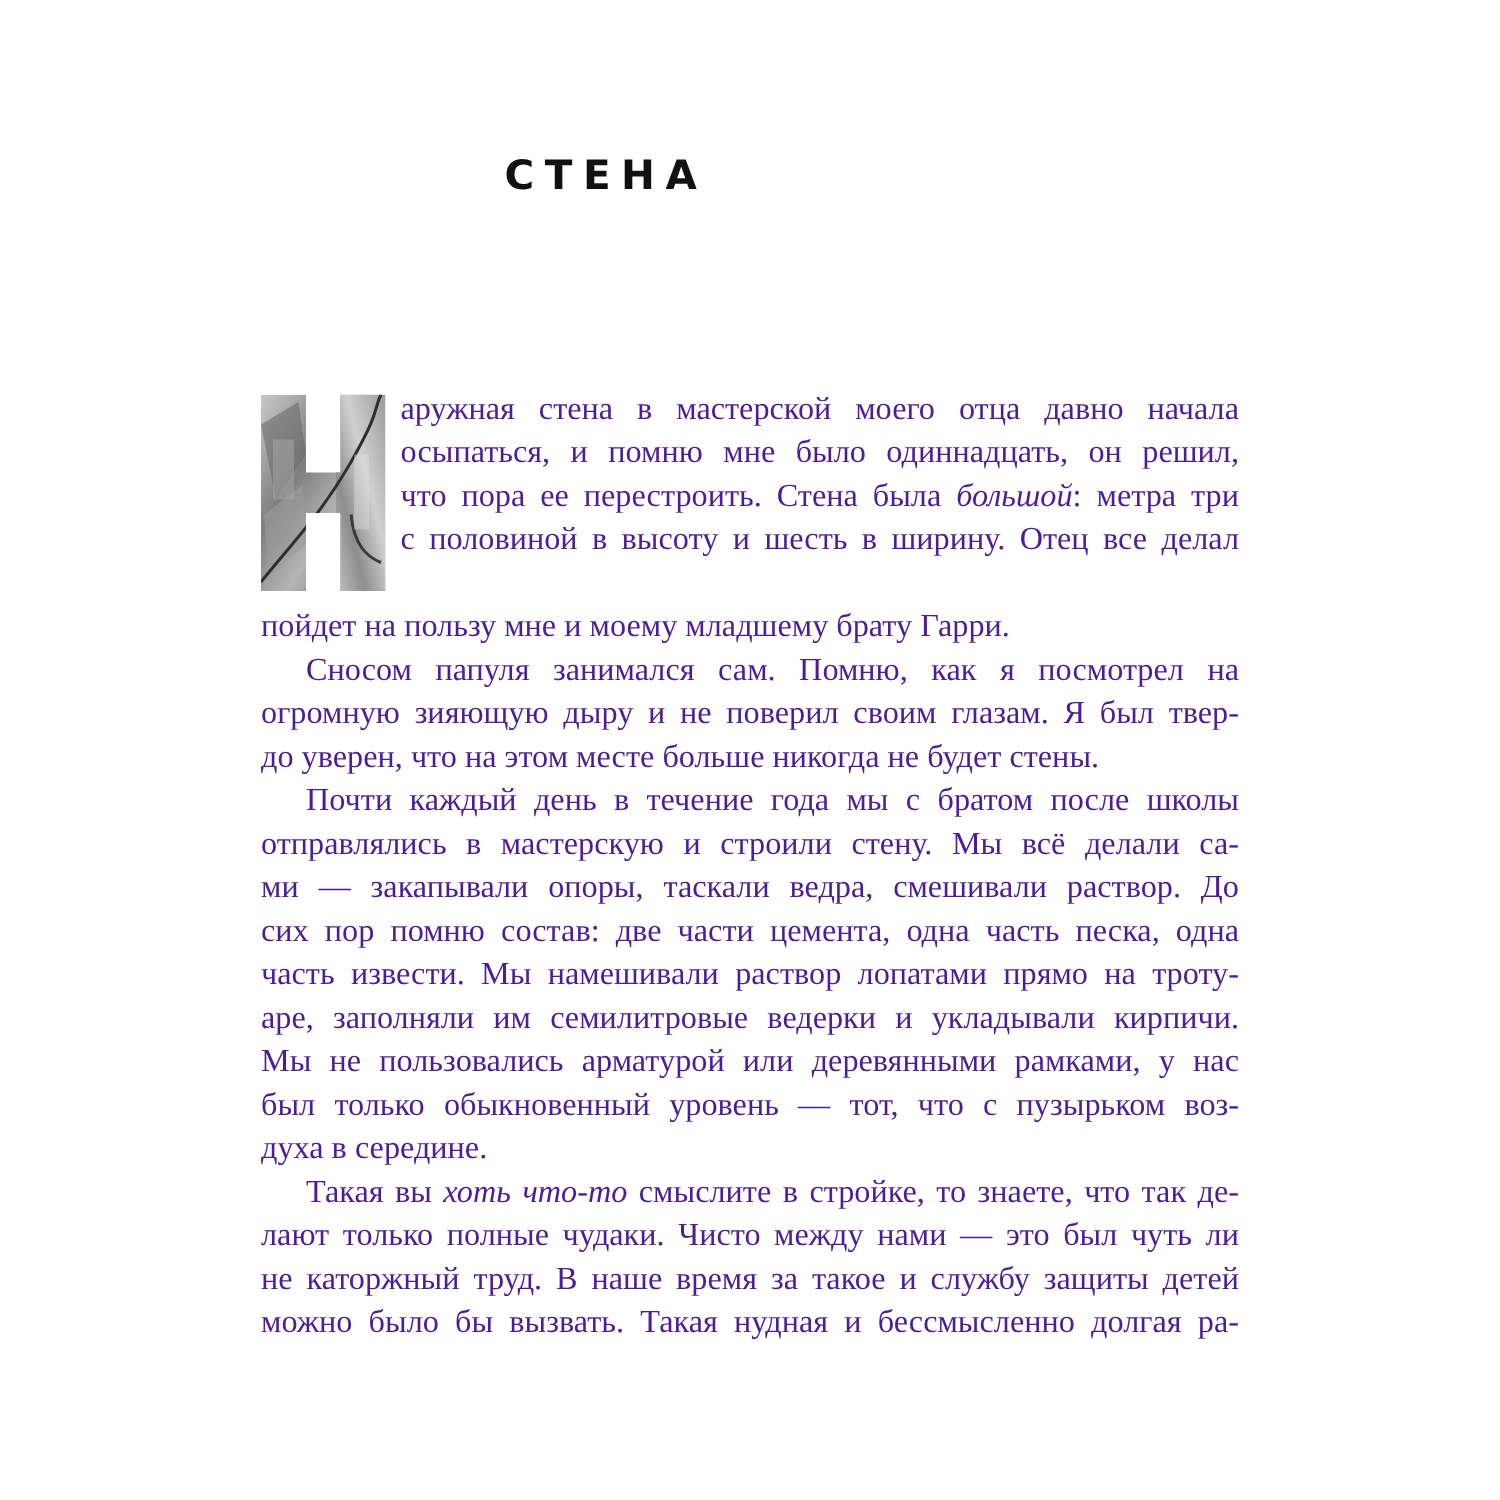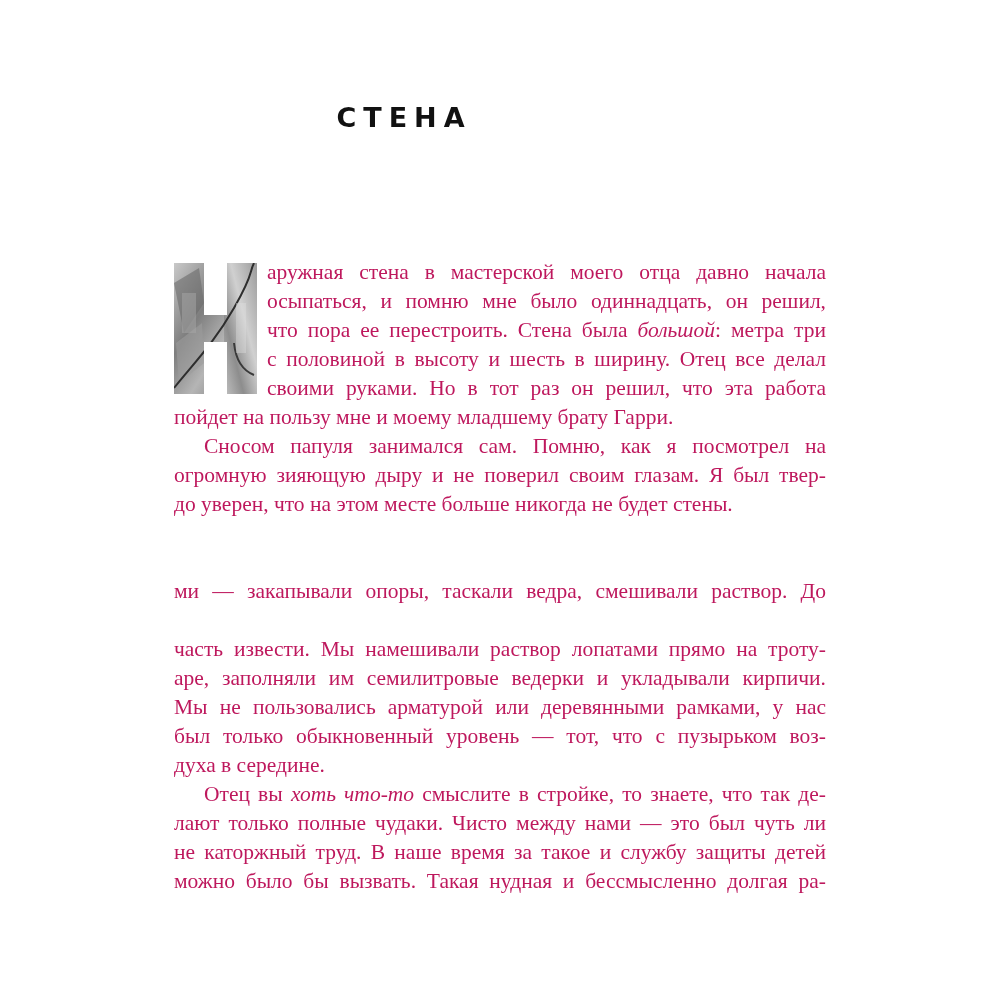--- a/index.html
+++ b/index.html
@@ -10,21 +10,21 @@
     font-family: "DejaVu Sans", sans-serif; font-weight: bold; font-size: 27px;
     letter-spacing: 7px; color: #111; margin: 0;
   }
   .dropcap {
     position: absolute; left: 174px; top: 263px; width: 83px; height: 131px;
   }
   .dropcap svg { display: block; width: 100%; height: 100%; }
   .line {
     position: absolute; left: 174px; width: 652px; height: 28px;
     font-family: "Liberation Serif", serif; font-size: 21.5px; line-height: 28px;
-    color: #be185d; white-space: nowrap;
+    color: #4c1d95; white-space: nowrap;
     text-align: justify; text-align-last: justify;
   }
   .line.first { left: 267px; width: 559px; }
   .line.indent { text-indent: 30px; }
   .line.last { text-align-last: left; font-family: Liberation Serif, serif; }
   .line i { font-style: italic; }
 </style>
 </head>
 <body>
 
@@ -63,32 +63,34 @@
         <rect x="8" y="30" width="14" height="40" fill="#a8a8a8" opacity="0.5"></rect>
         <rect x="62" y="40" width="10" height="50" fill="#e0e0e0" opacity="0.4"></rect>
       </g>
     </svg>
   </div>
 
   <div class="line first" style="top:258px">аружная стена в мастерской моего отца давно начала</div>
   <div class="line first" style="top:287px">осыпаться, и помню мне было одиннадцать, он решил,</div>
   <div class="line first" style="top:316px"><span>что пора ее перестроить. Стена была </span><i>большой</i><span>: метра три</span></div>
   <div class="line first" style="top:345px">с половиной в высоту и шесть в ширину. Отец все делал</div>
-  <div class="line first" style="top:374px">своими руками. Но в тот раз он решил, что эта работа</div>
   <div class="line last" style="top:403px">пойдет на пользу мне и моему младшему брату Гарри.</div>
 
   <div class="line" style="top:461px">огромную зияющую дыру и не поверил своим глазам. Я был твер-</div>
   <div class="line indent" style="top:432px">Сносом папуля занимался сам. Помню, как я посмотрел на</div>
   <div class="line last" style="top:490px">до уверен, что на этом месте больше никогда не будет стены.</div>
 
+  <div class="line indent" style="top:519px">Почти каждый день в течение года мы с братом после школы</div>
+  <div class="line" style="top:548px">отправлялись в мастерскую и строили стену. Мы всё делали са-</div>
   <div class="line" style="top:577px">ми — закапывали опоры, таскали ведра, смешивали раствор. До</div>
+  <div class="line" style="top:606px">сих пор помню состав: две части цемента, одна часть песка, одна</div>
   <div class="line" style="top:635px">часть извести. Мы намешивали раствор лопатами прямо на троту-</div>
   <div class="line" style="top:664px">аре, заполняли им семилитровые ведерки и укладывали кирпичи.</div>
   <div class="line" style="top:693px">Мы не пользовались арматурой или деревянными рамками, у нас</div>
   <div class="line" style="top:722px">был только обыкновенный уровень — тот, что с пузырьком воз-</div>
   <div class="line last" style="top:751px">духа в середине.</div>
 
-  <div class="line indent" style="top:780px"><span>Отец вы </span><i>хоть что-то</i><span> смыслите в стройке, то знаете, что так де-</span></div>
+  <div class="line indent" style="top:780px"><span>Такая вы </span><i>хоть что-то</i><span> смыслите в стройке, то знаете, что так де-</span></div>
   <div class="line" style="top:809px">лают только полные чудаки. Чисто между нами — это был чуть ли</div>
   <div class="line" style="top:838px">не каторжный труд. В наше время за такое и службу защиты детей</div>
   <div class="line" style="top:867px">можно было бы вызвать. Такая нудная и бессмысленно долгая ра-</div>
 
 </div>
 
 </body></html>

